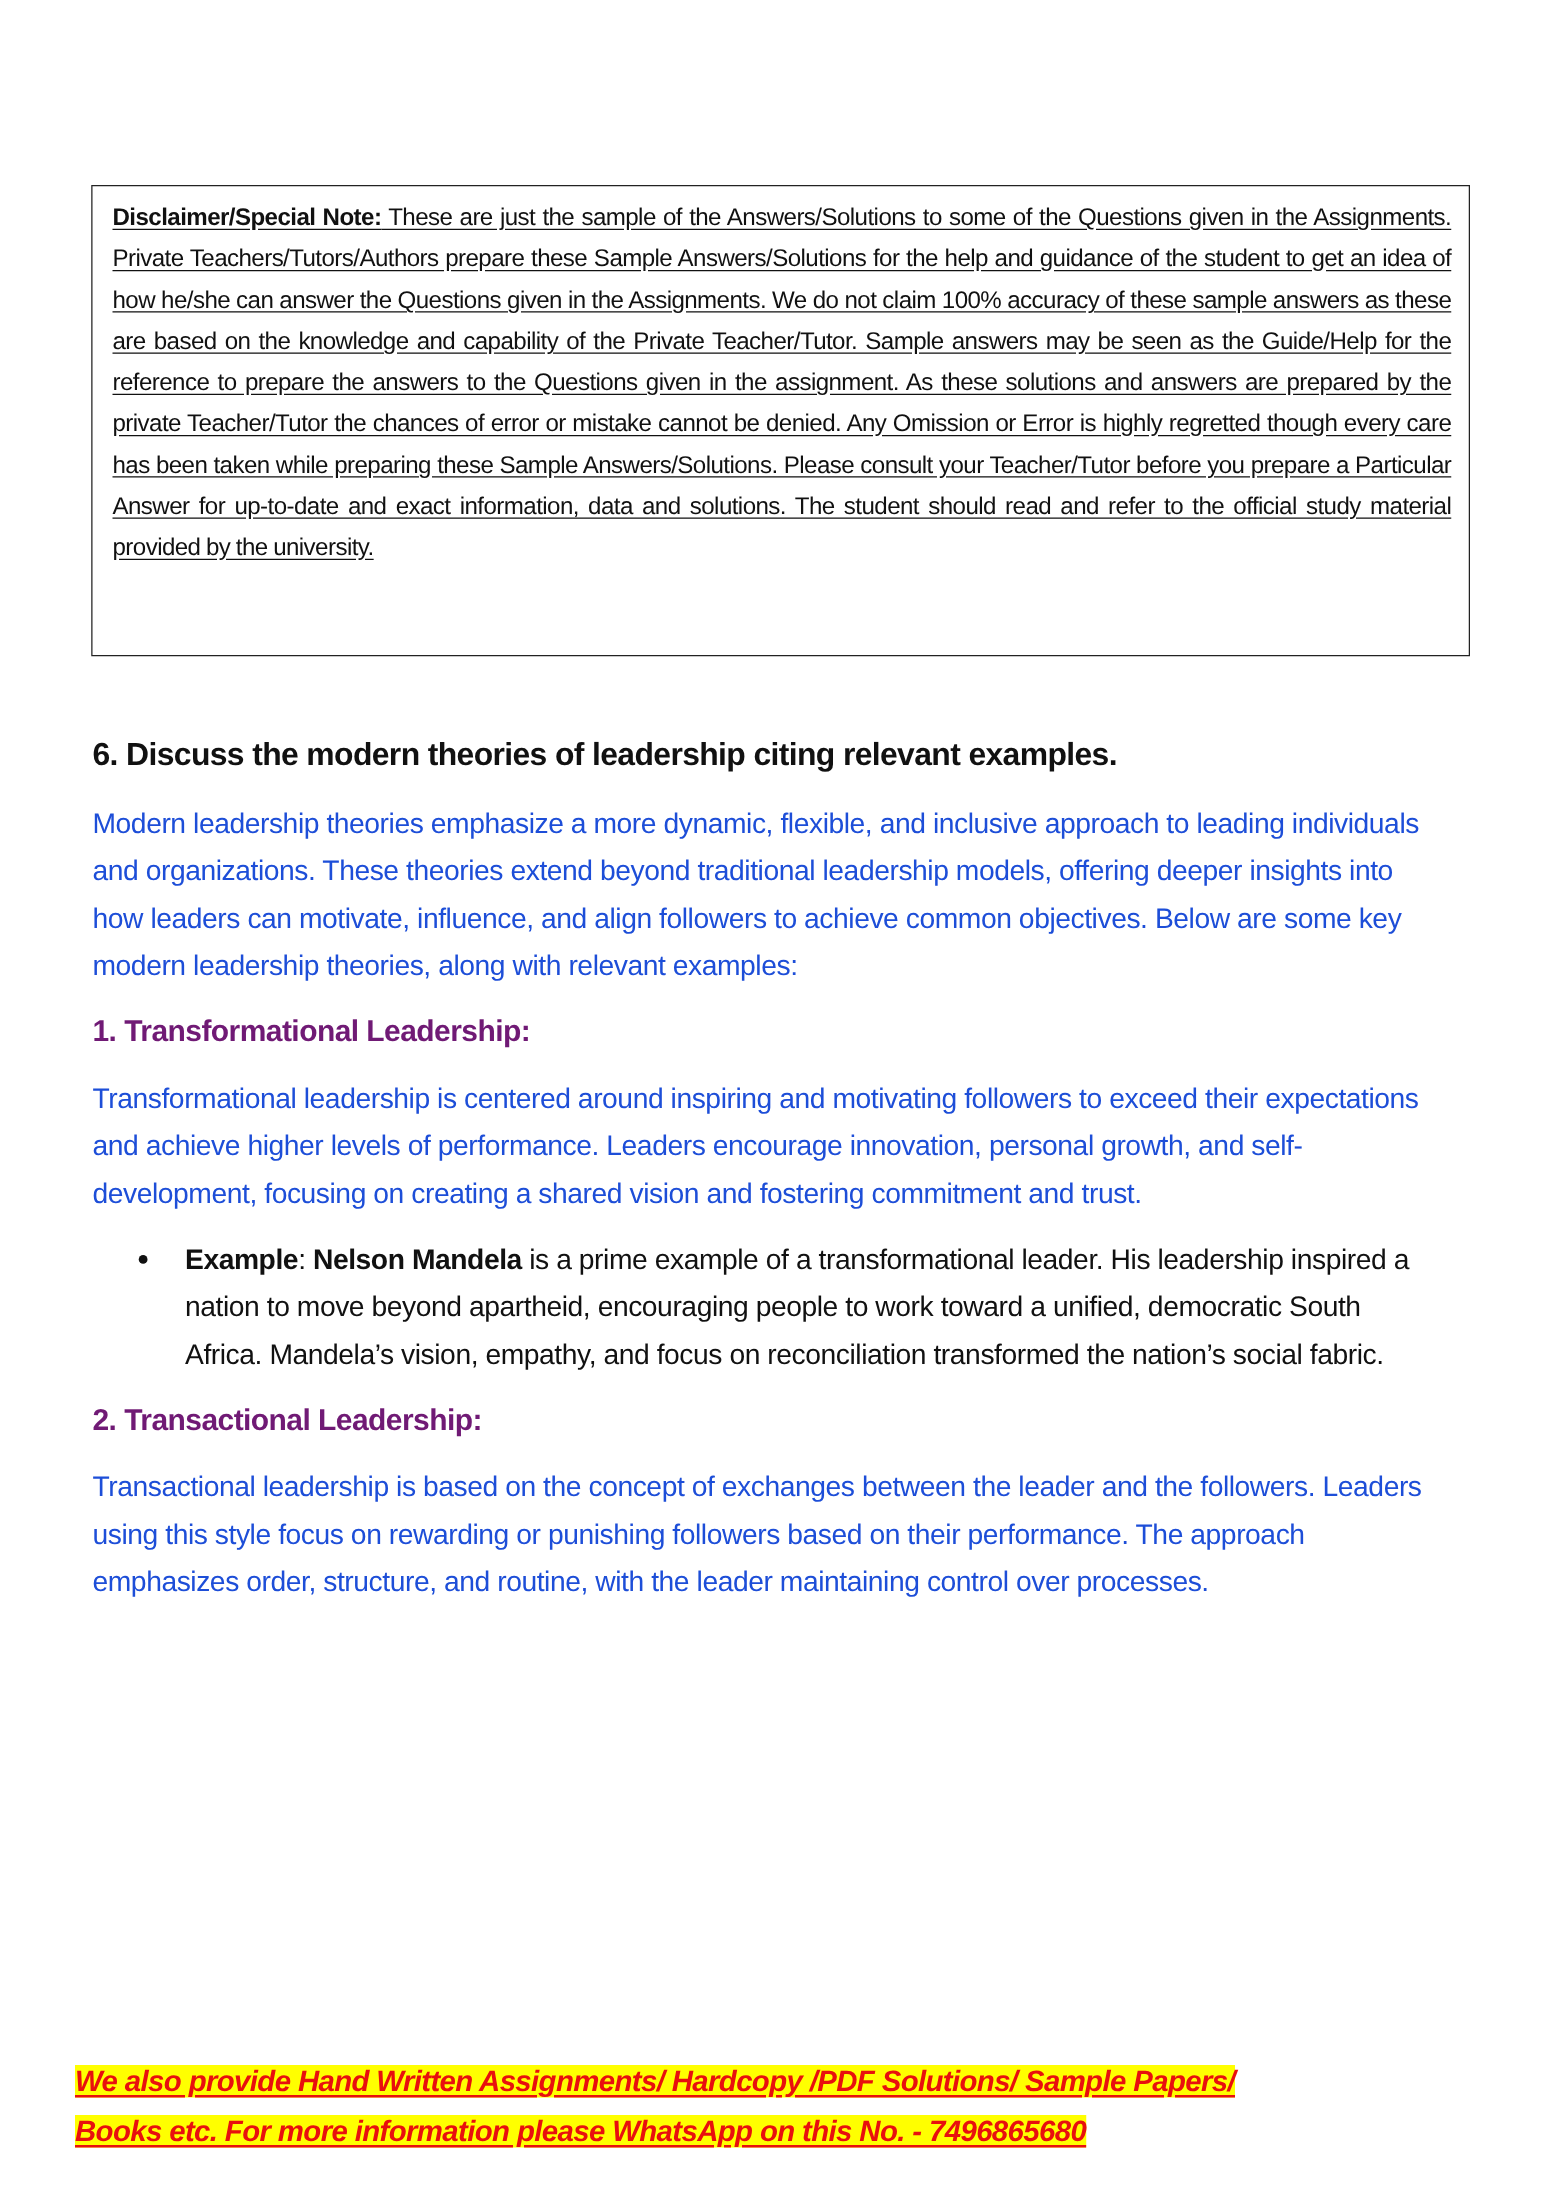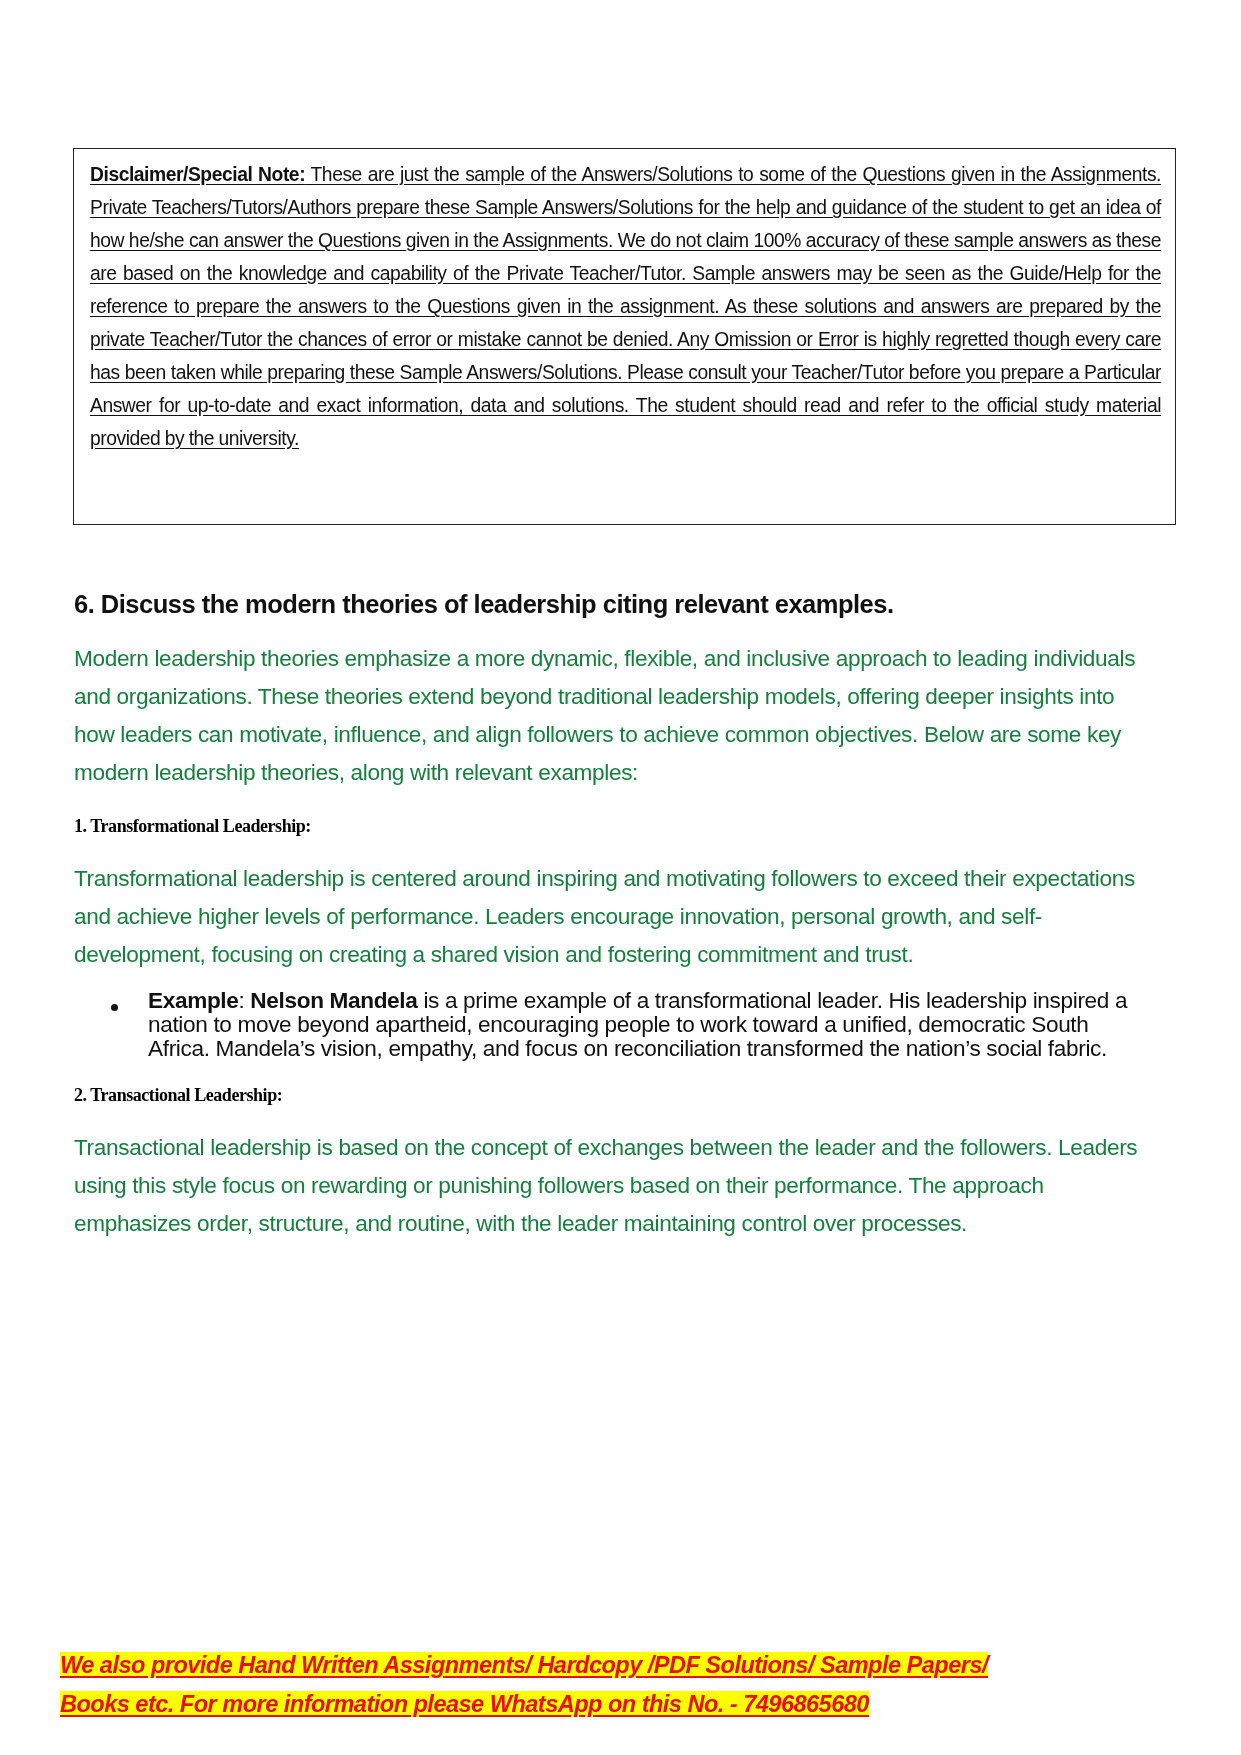--- a/index.html
+++ b/index.html
@@ -79,41 +79,40 @@
     letter-spacing: -0.4px;
   }
   .ans-line .ans-colon {
     font-size: 22.5px;
   }
   .para {
     margin: 0 0 15px 0;
     font-size: 22.6px;
     line-height: 38px;
     letter-spacing: -0.35px;
-    color: #15803d;
+    color: #1d4ed8;
   }
   .sub-heading {
     margin: 0 0 15px 0;
-    font-size: 18px;
+    font-size: 24px;
     line-height: 38px;
     font-weight: bold;
     letter-spacing: -0.45px;
-    color: #000000;
-    font-family: Liberation Serif, serif;
+    color: #701a75;
   }
   .bullet-list {
     list-style: none;
     margin: 0 0 15px 0;
     padding: 0;
   }
   .bullet-item {
     position: relative;
     padding-left: 74px;
     font-size: 22.6px;
-    line-height: 24px;
+    line-height: 38px;
     letter-spacing: -0.35px;
     color: #111;
   }
   .bullet-dot {
     position: absolute;
     left: 37px;
     top: 15px;
     width: 7px;
     height: 7px;
     border-radius: 50%;

